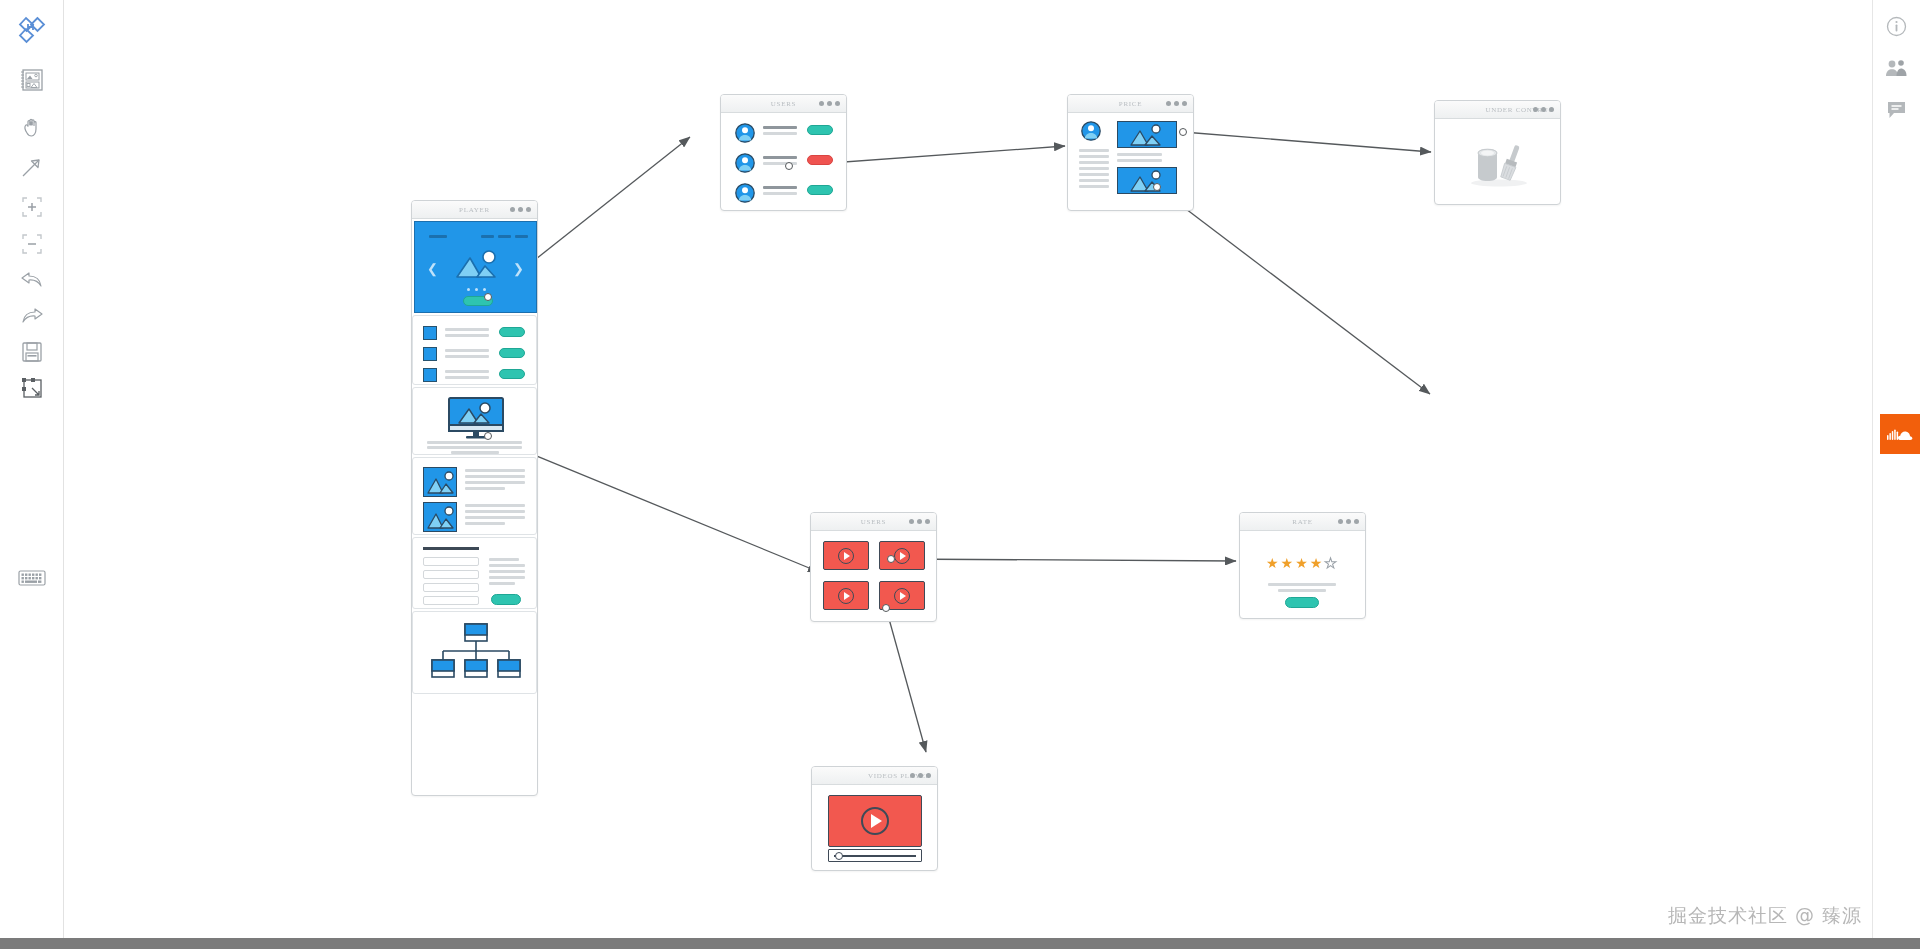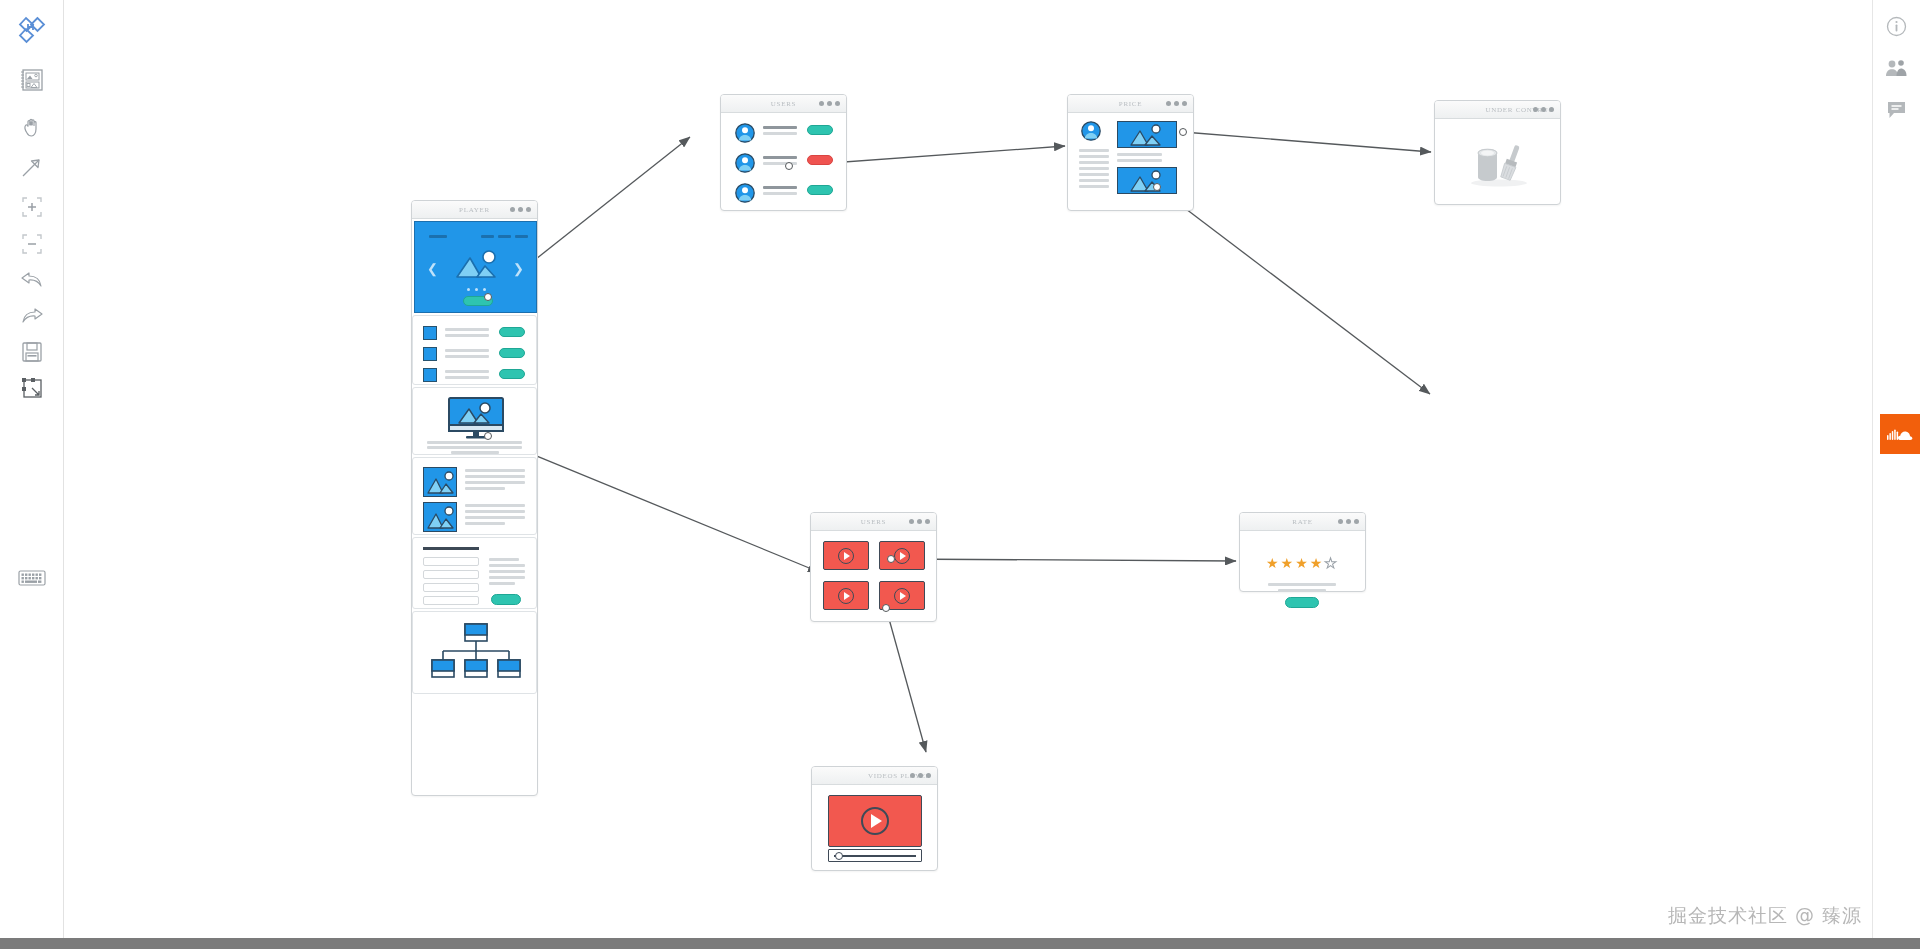--- a/index.html
+++ b/index.html
@@ -600,21 +600,21 @@
             </span>
         </div>
         <div class="vid-tile" style="left:68px; top:50px; width:46px; height:29px;">
           <span class="play-ring">
               <span class="play-tri"></span>
             </span>
         </div>
       </div>
     </div>
 
-    <div class="card" style="left:1175px; top:512px; width:127px; height:80px;">
+    <div class="card" style="left:1175px; top:512px; width:127px; height:107px;">
       <div class="card-titlebar">
         <span class="card-title">RATE</span>
         <span class="card-dots">
             <i></i>
             <i></i>
             <i></i>
           </span>
       </div>
       <div class="card-body" style="height:84px;">
         <div style="position:absolute; left:26px; top:25px; display:flex; gap:2px;">

